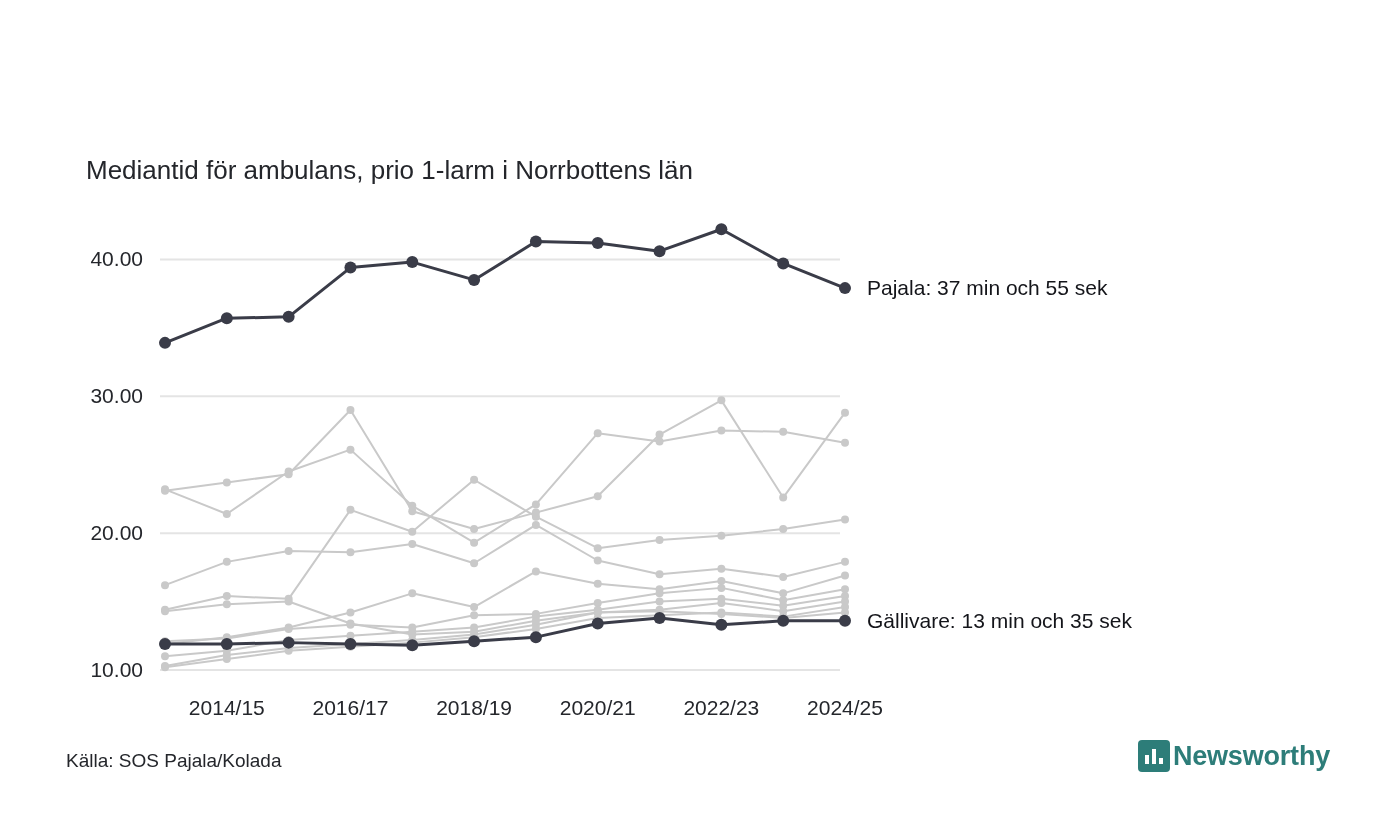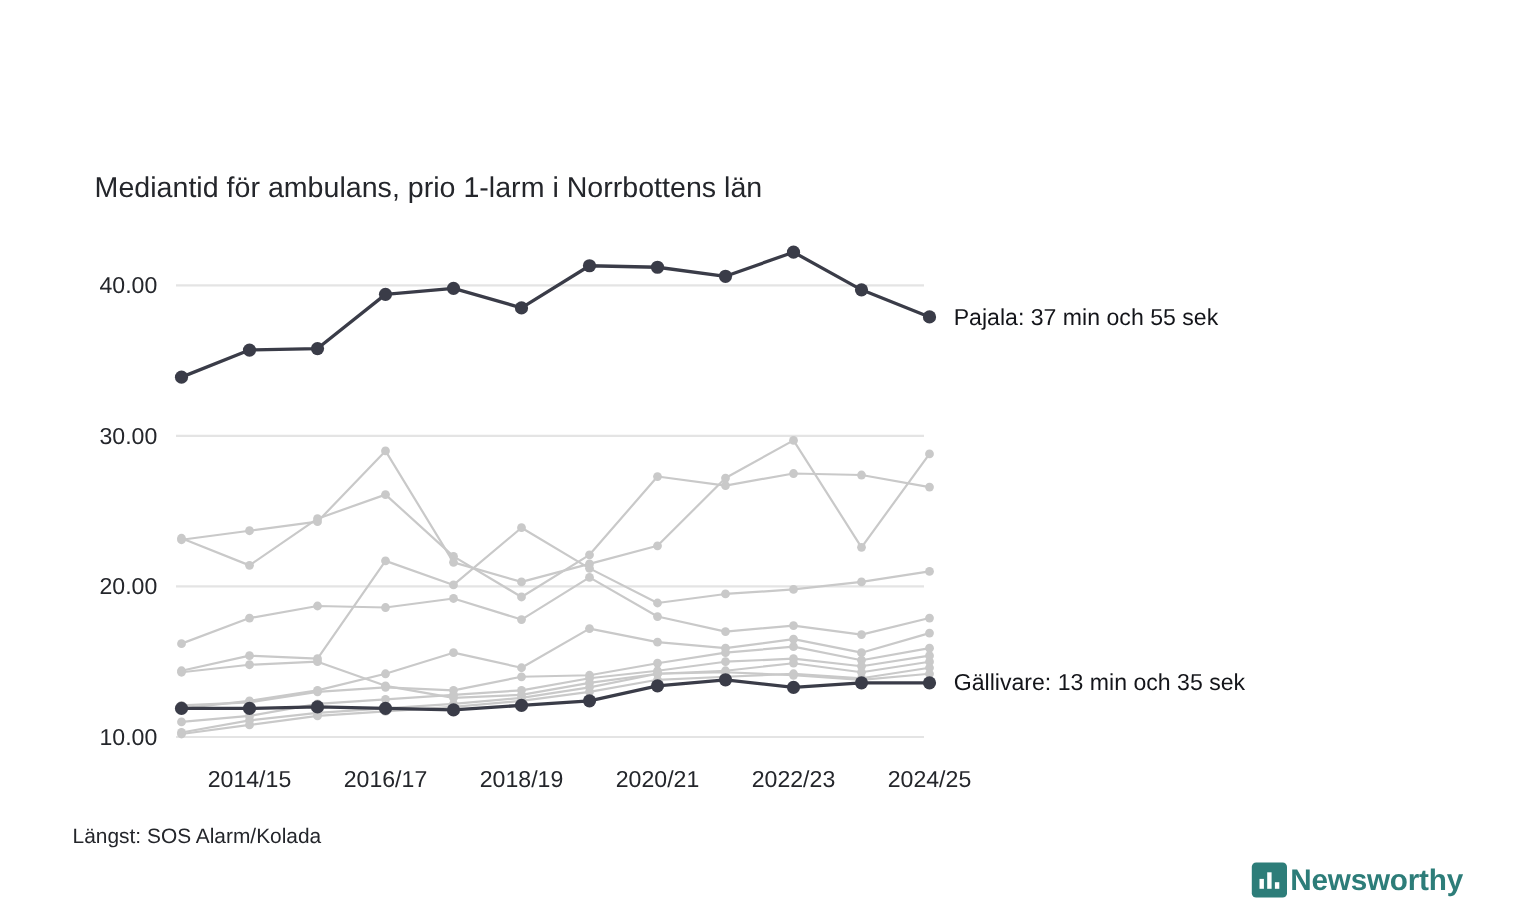--- a/index.html
+++ b/index.html
@@ -53,21 +53,20 @@
     color: #24262b;
     white-space: nowrap;
   }
   .brand {
     position: absolute;
     right: 70px;
     top: 740px;
     display: flex;
     align-items: center;
     gap: 3px;
-    margin-top: 44px;
   }
   .brand-mark {
     width: 32px;
     height: 32px;
     background: #2d7d79;
     border-radius: 4px;
     position: relative;
     flex: 0 0 auto;
   }
   .brand-mark i {
@@ -284,21 +283,21 @@
         <circle cx="721.3636363636364" cy="624.83125" r="6" fill="#3a3c48"></circle>
         <circle cx="783.1818181818181" cy="620.725" r="6" fill="#3a3c48"></circle>
         <circle cx="845" cy="620.725" r="6" fill="#3a3c48"></circle>
       </g>
     <g id="series-labels">
         <text x="867" y="295.11875000000003" class="series-label">Pajala: 37 min och 55 sek</text>
         <text x="867" y="627.725" class="series-label">Gällivare: 13 min och 35 sek</text>
       </g>
   </svg>
 
-  <div class="source">Längst: SOS Alarm/Kolada</div>
+  <div class="source">Källa: SOS Pajala/Kolada</div>
 
   <div class="brand">
     <span class="brand-mark">
         <i></i>
         <i></i>
         <i></i>
       </span>
     <span class="brand-name">Newsworthy</span>
   </div>
 

